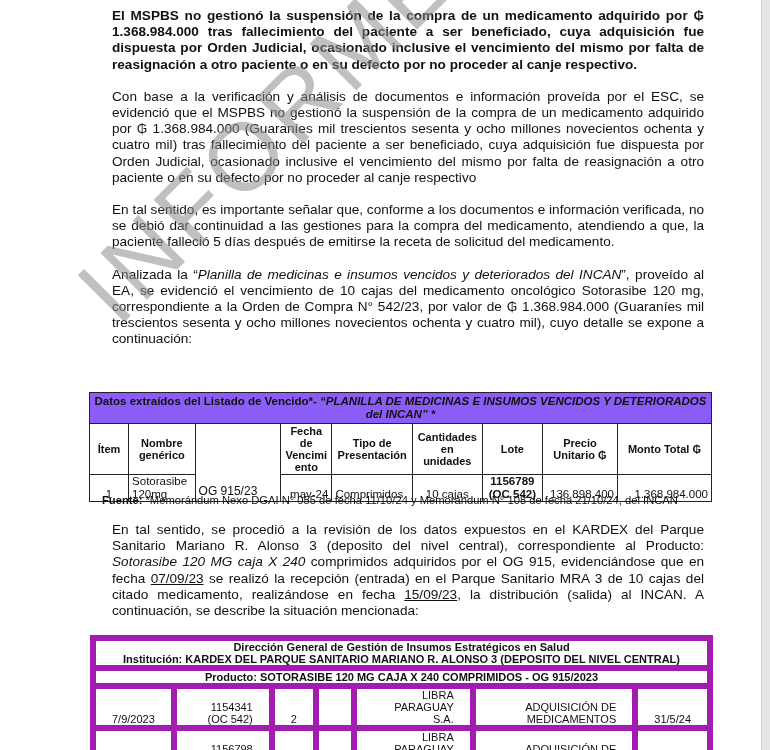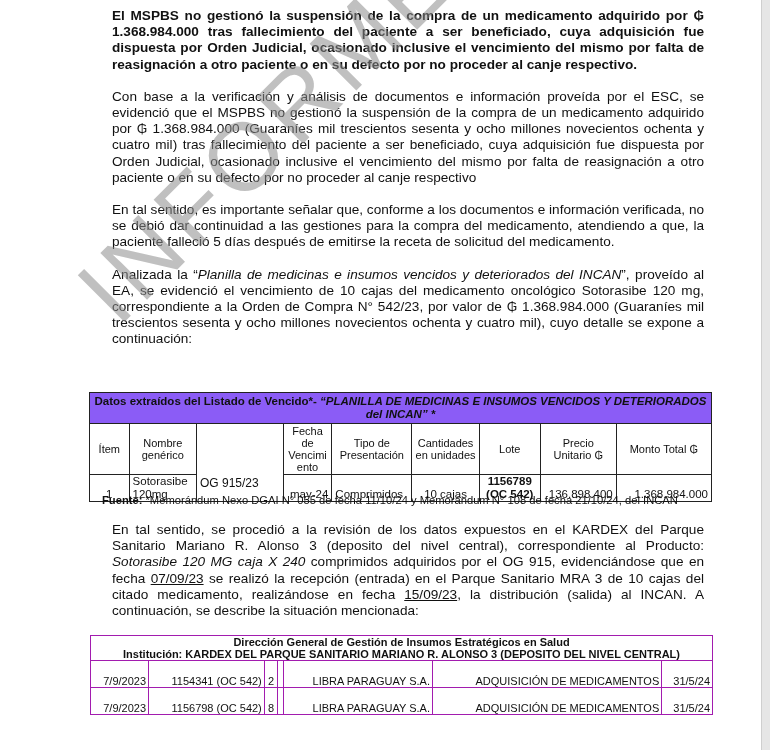--- a/index.html
+++ b/index.html
@@ -21,26 +21,26 @@
   }
   p { margin: 0 0 16px 12px; text-align: justify; }
   .bold { font-weight: bold; }
   .ital { font-style: italic; }
   .ul { text-decoration: underline; }
 
   table { border-collapse: collapse; font-family: "Liberation Sans", sans-serif; }
   .t1 { position: absolute; left: 89px; top: 392px; width: 623px; font-size: 11px; }
   .t1 td, .t1 th { border: 1px solid #222; padding: 0 3px; }
   .t1 .cap { background: #8b5cf6; font-weight: bold; text-align: center; font-size: 11.5px; line-height: 13px; padding: 2px 3px; }
-  .t1 .hdr th { font-weight: normal; text-align: center; line-height: 12px; height: 50px; }
+  .t1 .hdr th { font-weight: bold; text-align: center; line-height: 12px; height: 50px; }
   .t1 .row td { height: 26px; vertical-align: bottom; line-height: 13px; font-size: 11.5px; }
   .src { position: absolute; left: 102px; top: 494px; font-size: 11.2px; }
 
   .t2 { position: absolute; left: 90px; top: 635px; width: 623px; font-size: 11px; }
-  .t2 td, .t2 th { border: 1px solid #a21caf; padding: 0 2px; }
+  .t2 td, .t2 th { border: 6px solid #a21caf; padding: 0 16px; }
   .t2 .cap { font-weight: bold; text-align: center; line-height: 12px; }
   .t2 .hdr th { font-weight: bold; text-align: center; font-size: 11.5px; height: 14px; }
   .t2 .row td { height: 26px; vertical-align: bottom; line-height: 12px; font-size: 11px; text-align: right; }
 
   .watermark {
     position: absolute; left: 95px; top: 250px;
     font-size: 96px; font-family: "Liberation Sans", sans-serif;
     color: rgba(140,140,140,0.55); letter-spacing: 6px; white-space: nowrap;
     transform: rotate(-45deg); transform-origin: left center;
     pointer-events: none; -webkit-text-stroke: 0;
@@ -57,21 +57,21 @@
 </div>
 
 <table class="t1">
   <tbody>
       <tr>
     <td class="cap" colspan="9"><span>Datos extraídos del Listado de Vencido*- </span><span class="ital">“PLANILLA DE MEDICINAS E INSUMOS VENCIDOS Y DETERIORADOS del INCAN” *</span></td>
   </tr>
   <tr class="hdr">
     <th style="width:30px">Ítem</th>
     <th style="width:56px">Nombre genérico</th>
-    <th style="width:74px;font-weight:normal;font-size:12px;vertical-align:bottom;padding-bottom:12px;text-align:left" rowspan="2">OG 915/23</th>
+    <th style="width:74px;font-weight:normal;font-size:12px;vertical-align:bottom;padding-bottom:4px;text-align:left" rowspan="2">OG 915/23</th>
     <th style="width:36px">Fecha de Vencimi ento</th>
     <th style="width:64px">Tipo de Presentación</th>
     <th style="width:56px">Cantidades en unidades</th>
     <th style="width:50px">Lote</th>
     <th style="width:64px">Precio Unitario ₲</th>
     <th style="width:82px">Monto Total ₲</th>
   </tr>
   <tr class="row">
     <td style="text-align:center">1</td>
     <td>Sotorasibe 120mg</td>
@@ -91,20 +91,23 @@
 </div>
 
 <table class="t2">
   <tbody>
       <tr>
     <td class="cap" colspan="7">
           <div>Dirección General de Gestión de Insumos Estratégicos en Salud</div>
           <div>Institución: KARDEX DEL PARQUE SANITARIO MARIANO R. ALONSO 3 (DEPOSITO DEL NIVEL CENTRAL)</div>
         </td>
   </tr>
+  <tr>
+    <td class="cap" colspan="7">Producto: SOTORASIBE 120 MG CAJA X 240 COMPRIMIDOS - OG 915/2023</td>
+  </tr>
   <tr class="row">
     <td style="text-align:right">7/9/2023</td>
     <td>1154341 (OC 542)</td>
     <td style="text-align:center">2</td>
     <td></td>
     <td style="text-align:right">LIBRA PARAGUAY S.A.</td>
     <td>ADQUISICIÓN DE MEDICAMENTOS</td>
     <td style="text-align:right">31/5/24</td>
   </tr>
   <tr class="row">

